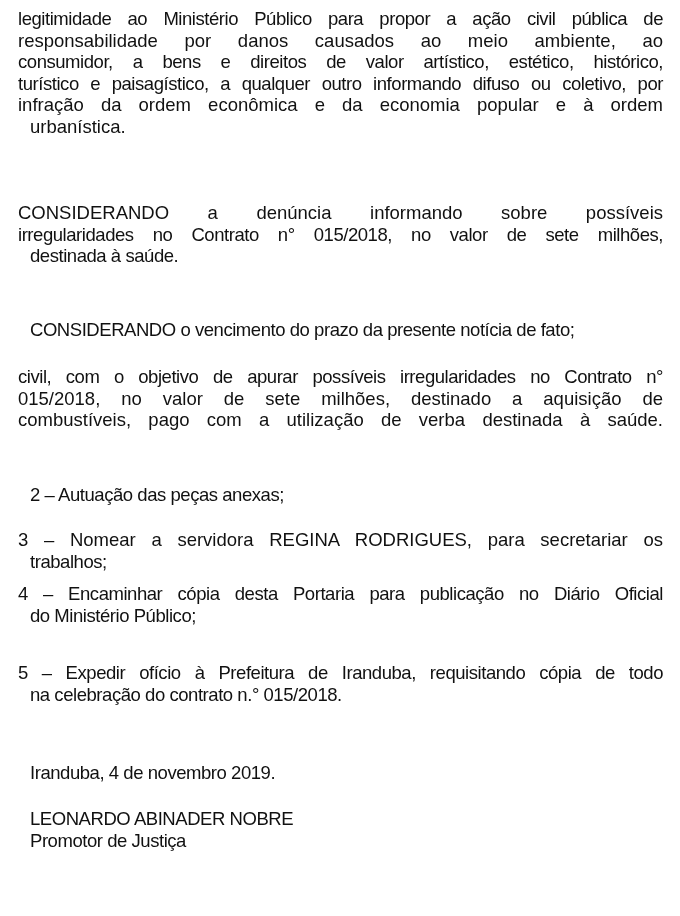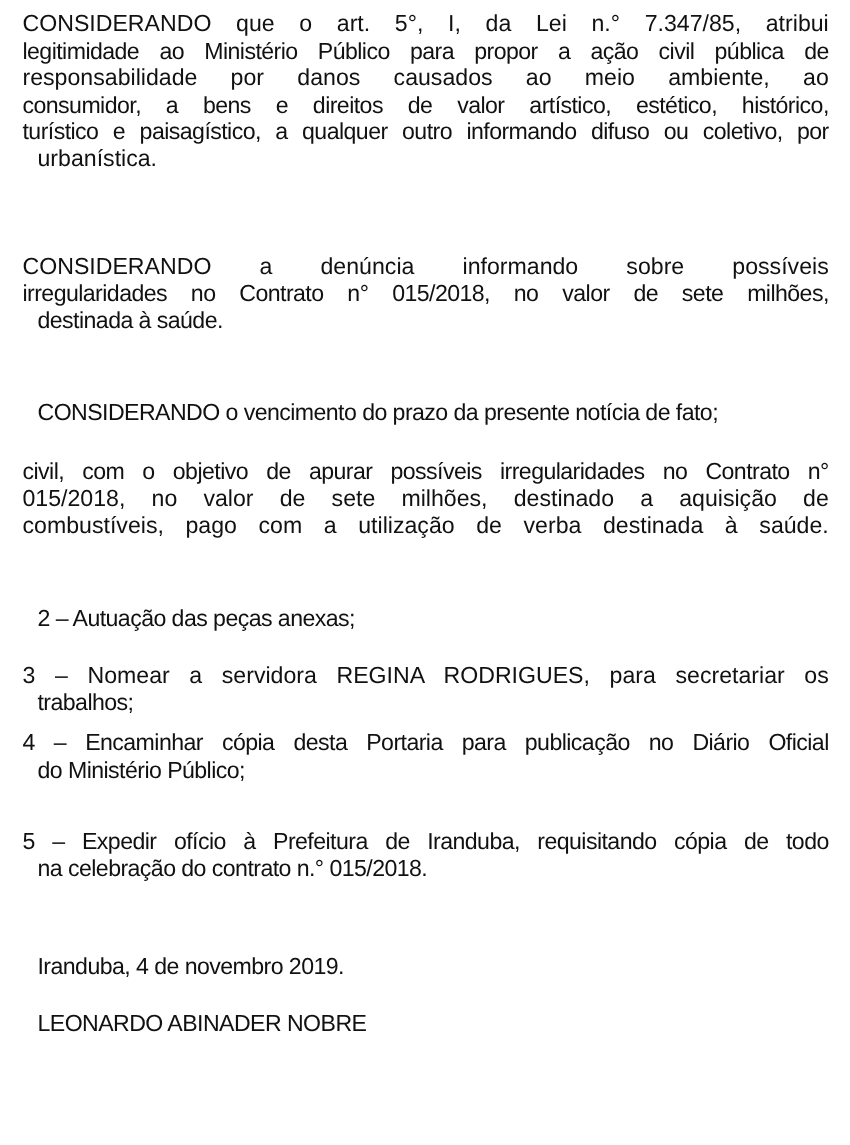--- a/index.html
+++ b/index.html
@@ -17,25 +17,25 @@
   }
   .line.last { text-align-last: left; margin-left: 12px; }
   .narrow { letter-spacing: -0.45px; }
 </style>
 </head>
 <body>
 
 <div class="doc">
 
   <div class="para" style="top:3px">
-    <span class="line">CONSIDERANDO que o art. 5°, I, da Lei n.° 7.347/85, atribui</span>
     <span class="line narrow">legitimidade ao Ministério Público para propor a ação civil pública de</span>
     <span class="line">responsabilidade por danos causados ao meio ambiente, ao</span>
     <span class="line narrow">consumidor, a bens e direitos de valor artístico, estético, histórico,</span>
     <span class="line narrow">turístico e paisagístico, a qualquer outro informando difuso ou coletivo, por</span>
+    <span class="line">infração da ordem econômica e da economia popular e à ordem</span>
     <span class="line last">urbanística.</span>
   </div>
 
   <div class="para" style="top:197px">
     <span class="line">CONSIDERANDO a denúncia informando sobre possíveis</span>
     <span class="line narrow">irregularidades no Contrato n° 015/2018, no valor de sete milhões,</span>
     <span class="line last narrow">destinada à saúde.</span>
   </div>
 
   <div class="para" style="top:314px">
@@ -66,15 +66,16 @@
     <span class="line narrow">5 – Expedir ofício à Prefeitura de Iranduba, requisitando cópia de todo</span>
     <span class="line last narrow">na celebração do contrato n.° 015/2018.</span>
   </div>
 
   <div class="para" style="top:757px">
     <span class="line last narrow">Iranduba, 4 de novembro 2019.</span>
   </div>
 
   <div class="para" style="top:803px">
     <span class="line last narrow">LEONARDO ABINADER NOBRE</span>
+    <span class="line last narrow">Promotor de Justiça</span>
   </div>
 
 </div>
 
 </body></html>

